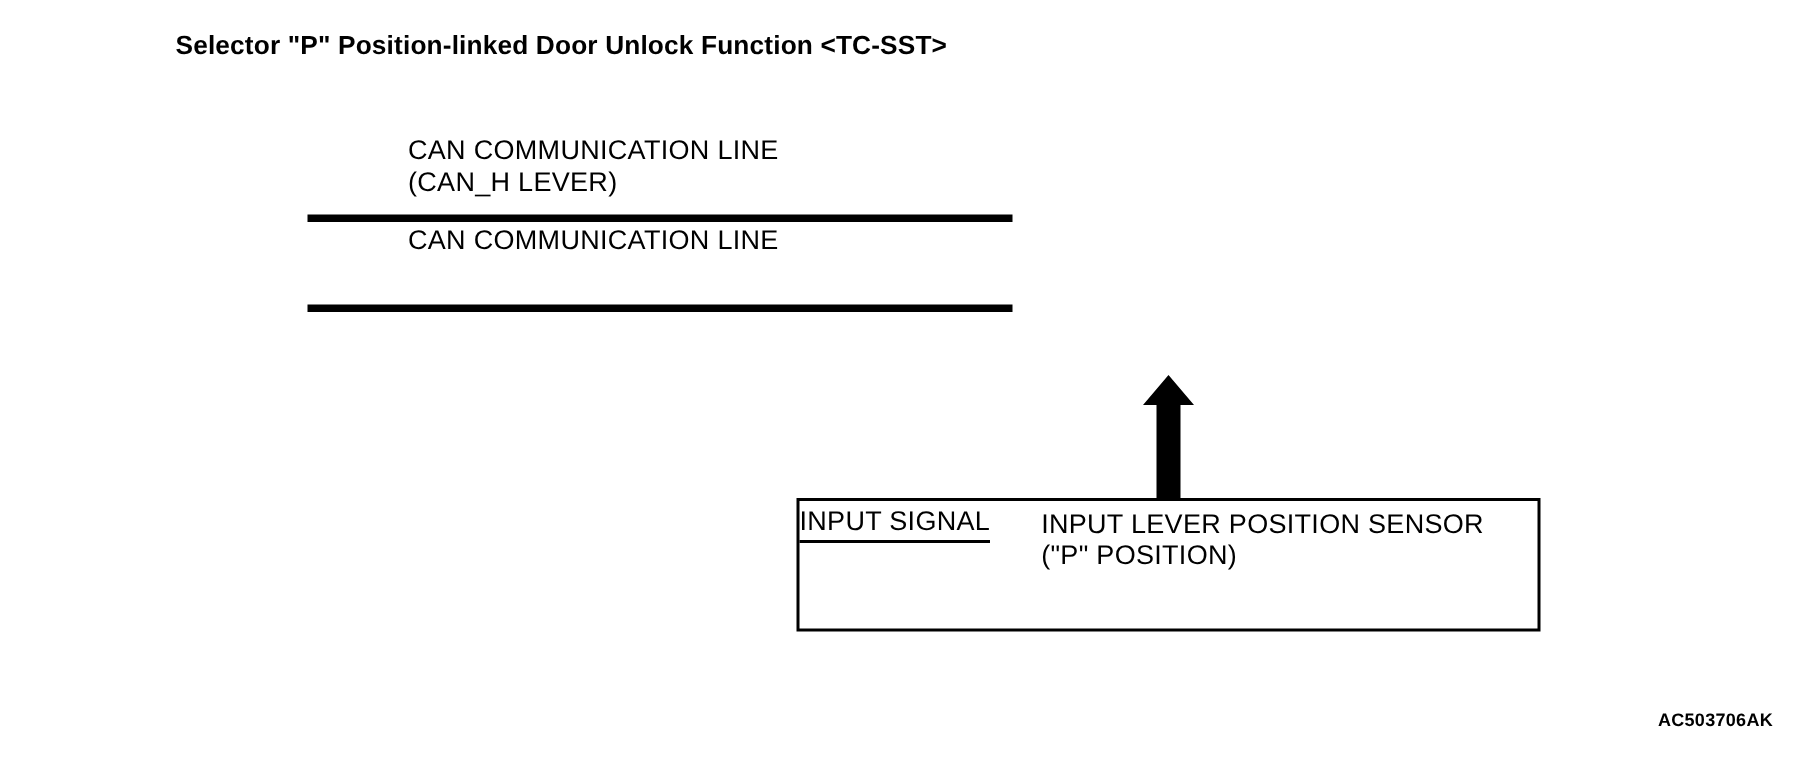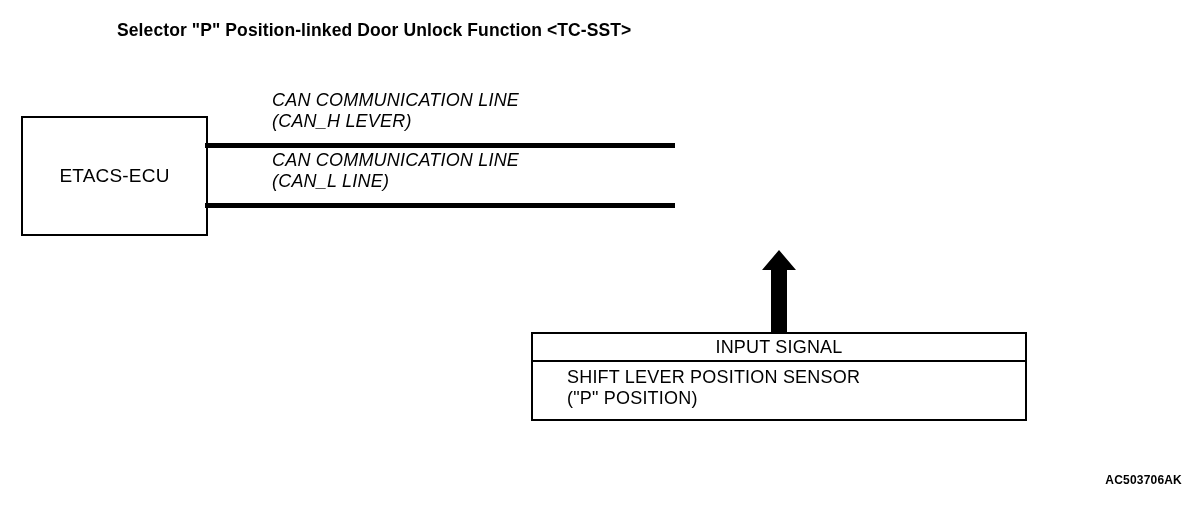--- a/index.html
+++ b/index.html
@@ -72,21 +72,20 @@
   #can-h-line { top: 143px; }
   #can-l-line { top: 203px; }
 
   .can-line-label {
     position: absolute;
     left: 272px;
     font-size: 18px;
     line-height: 21px;
     white-space: nowrap;
     letter-spacing: 0.2px;
-    font-style: italic;
   }
   #can-h-label { top: 90px; }
   #can-l-label { top: 150px; }
 
   
   #input-signal-arrow {
     position: absolute;
     left: 762px;
     top: 250px;
     width: 34px;
@@ -97,21 +96,21 @@
   #input-signal-box {
     position: absolute;
     left: 531px;
     top: 332px;
     width: 496px;
     height: 89px;
     box-sizing: border-box;
     border: 2px solid #000000;
     background: #ffffff;
     display: flex;
-    flex-direction: column;
+    flex-direction: row;
   }
   #input-signal-header {
     height: 28px;
     box-sizing: border-box;
     border-bottom: 2px solid #000000;
     display: flex;
     align-items: center;
     justify-content: center;
     font-size: 18px;
     letter-spacing: 0.2px;
@@ -138,44 +137,40 @@
     white-space: nowrap;
   }
 </style>
 </head>
 <body>
 
 <div id="canvas">
 
   <div class="diagram-title">Selector "P" Position-linked Door Unlock Function &lt;TC-SST&gt;</div>
 
-  <div class="node-box" id="etacs-ecu-box">
-    <span class="node-label">ETACS-ECU</span>
-  </div>
 
   <div class="can-line" id="can-h-line"></div>
   <div class="can-line-label" id="can-h-label">
     <div>CAN COMMUNICATION LINE</div>
     <div>(CAN_H LEVER)</div>
   </div>
 
   <div class="can-line" id="can-l-line"></div>
   <div class="can-line-label" id="can-l-label">
     <div>CAN COMMUNICATION LINE</div>
-    <div>(CAN_L LINE)</div>
   </div>
 
 
   <svg id="input-signal-arrow" viewBox="0 0 34 84">
     <polygon points="17,0 34,20 25,20 25,84 9,84 9,20 0,20" fill="#000000"></polygon>
   </svg>
 
   <div id="input-signal-box">
     <div id="input-signal-header">INPUT SIGNAL</div>
     <div id="input-signal-body">
-      <div>SHIFT LEVER POSITION SENSOR</div>
+      <div>INPUT LEVER POSITION SENSOR</div>
       <div>("P" POSITION)</div>
     </div>
   </div>
 
   <div id="reference-code">AC503706AK</div>
 
 </div>
 
 </body></html>

